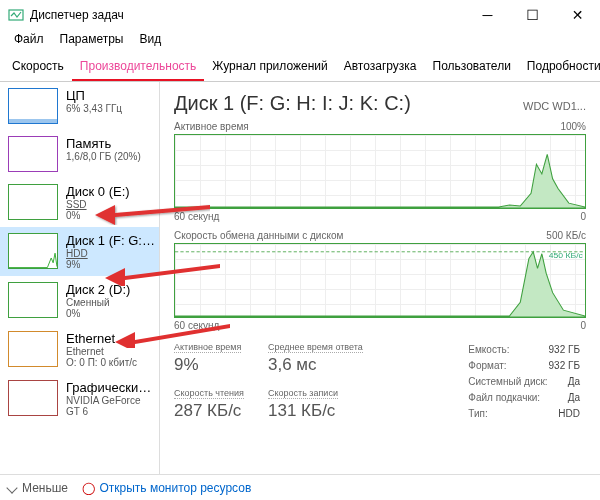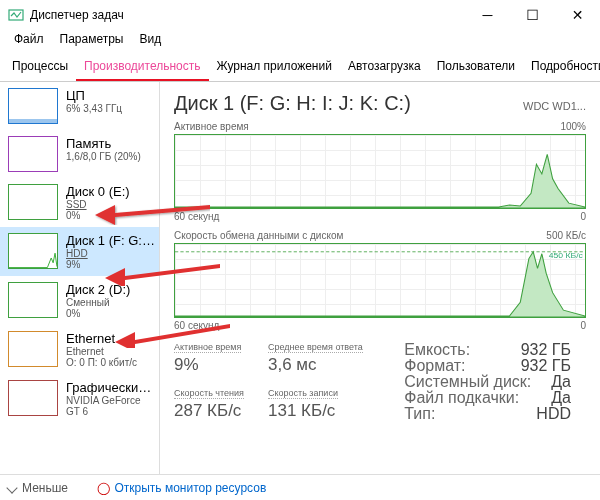--- a/index.html
+++ b/index.html
@@ -43,26 +43,26 @@
 .chart-lbl { display:flex; justify-content:space-between; font-size:10px; color:#666; margin-bottom:2px; }
 .chart { height:75px; border:1px solid #3fa03f; position:relative; background:linear-gradient(to right,#eee 1px,transparent 1px) 0 0/25px 100%,linear-gradient(to bottom,#eee 1px,transparent 1px) 0 0/100% 15px; margin-bottom:2px; }
 .chart svg { position:absolute; inset:0; width:100%; height:100%; }
 .chart-btm { display:flex; justify-content:space-between; font-size:10px; color:#666; margin-bottom:8px;text-align:right; }
 
 .stats { display:flex; gap:14px; margin-top:4px; }
 .stat-col { min-width:80px; }
 .stat-col .lbl { font-size:9px; color:#666; border-bottom:1px dotted #aaa; display:inline-block; margin-bottom:2px; }
 .stat-col .val { font-size:17px; color:#555; }
 
-.props { position:absolute; right:29px; top:260px; font-size:16px; color:#555; }
+.props { position:absolute; right:20px; top:260px; font-size:10px; color:#555; }
 .props div { display:flex; justify-content:space-between; gap:20px; line-height:16px; }
 .props .plabel { color:#666; }
 .props .pval { color:#444; }
 
-.footer { height:26px; border-top:1px solid #ddd; display:flex; align-items:center; padding:0 8px; gap:29px; font-size:12px; }
+.footer { height:26px; border-top:1px solid #ddd; display:flex; align-items:center; padding:0 8px; gap:14px; font-size:12px; }
 .footer .toggle { cursor:pointer; color:#555; display:flex; align-items:center; gap:4px; }
 .footer .link { color:#0066cc; cursor:pointer; display:flex; align-items:center; gap:4px; }
 .chev { display:inline-block; width:8px; height:8px; border:1px solid #666; border-width:0 0 1px 1px; transform:rotate(-45deg); margin-right:2px; }
 
 
 .arrow { position:absolute; z-index:50; pointer-events:none; }
 </style>
 </head>
 <body>
 
@@ -81,21 +81,21 @@
   </div>
 </div>
 
 <div class="menubar">
   <span>Файл</span>
   <span>Параметры</span>
   <span>Вид</span>
 </div>
 
 <div class="tabs">
-  <div class="tab">Процессы</div>
+  <div class="tab">Скорость</div>
   <div class="tab active">Производительность</div>
   <div class="tab">Журнал приложений</div>
   <div class="tab">Автозагрузка</div>
   <div class="tab">Пользователи</div>
   <div class="tab">Подробности</div>
 
 </div>
 
 <div class="content">
   <div class="sidebar">

